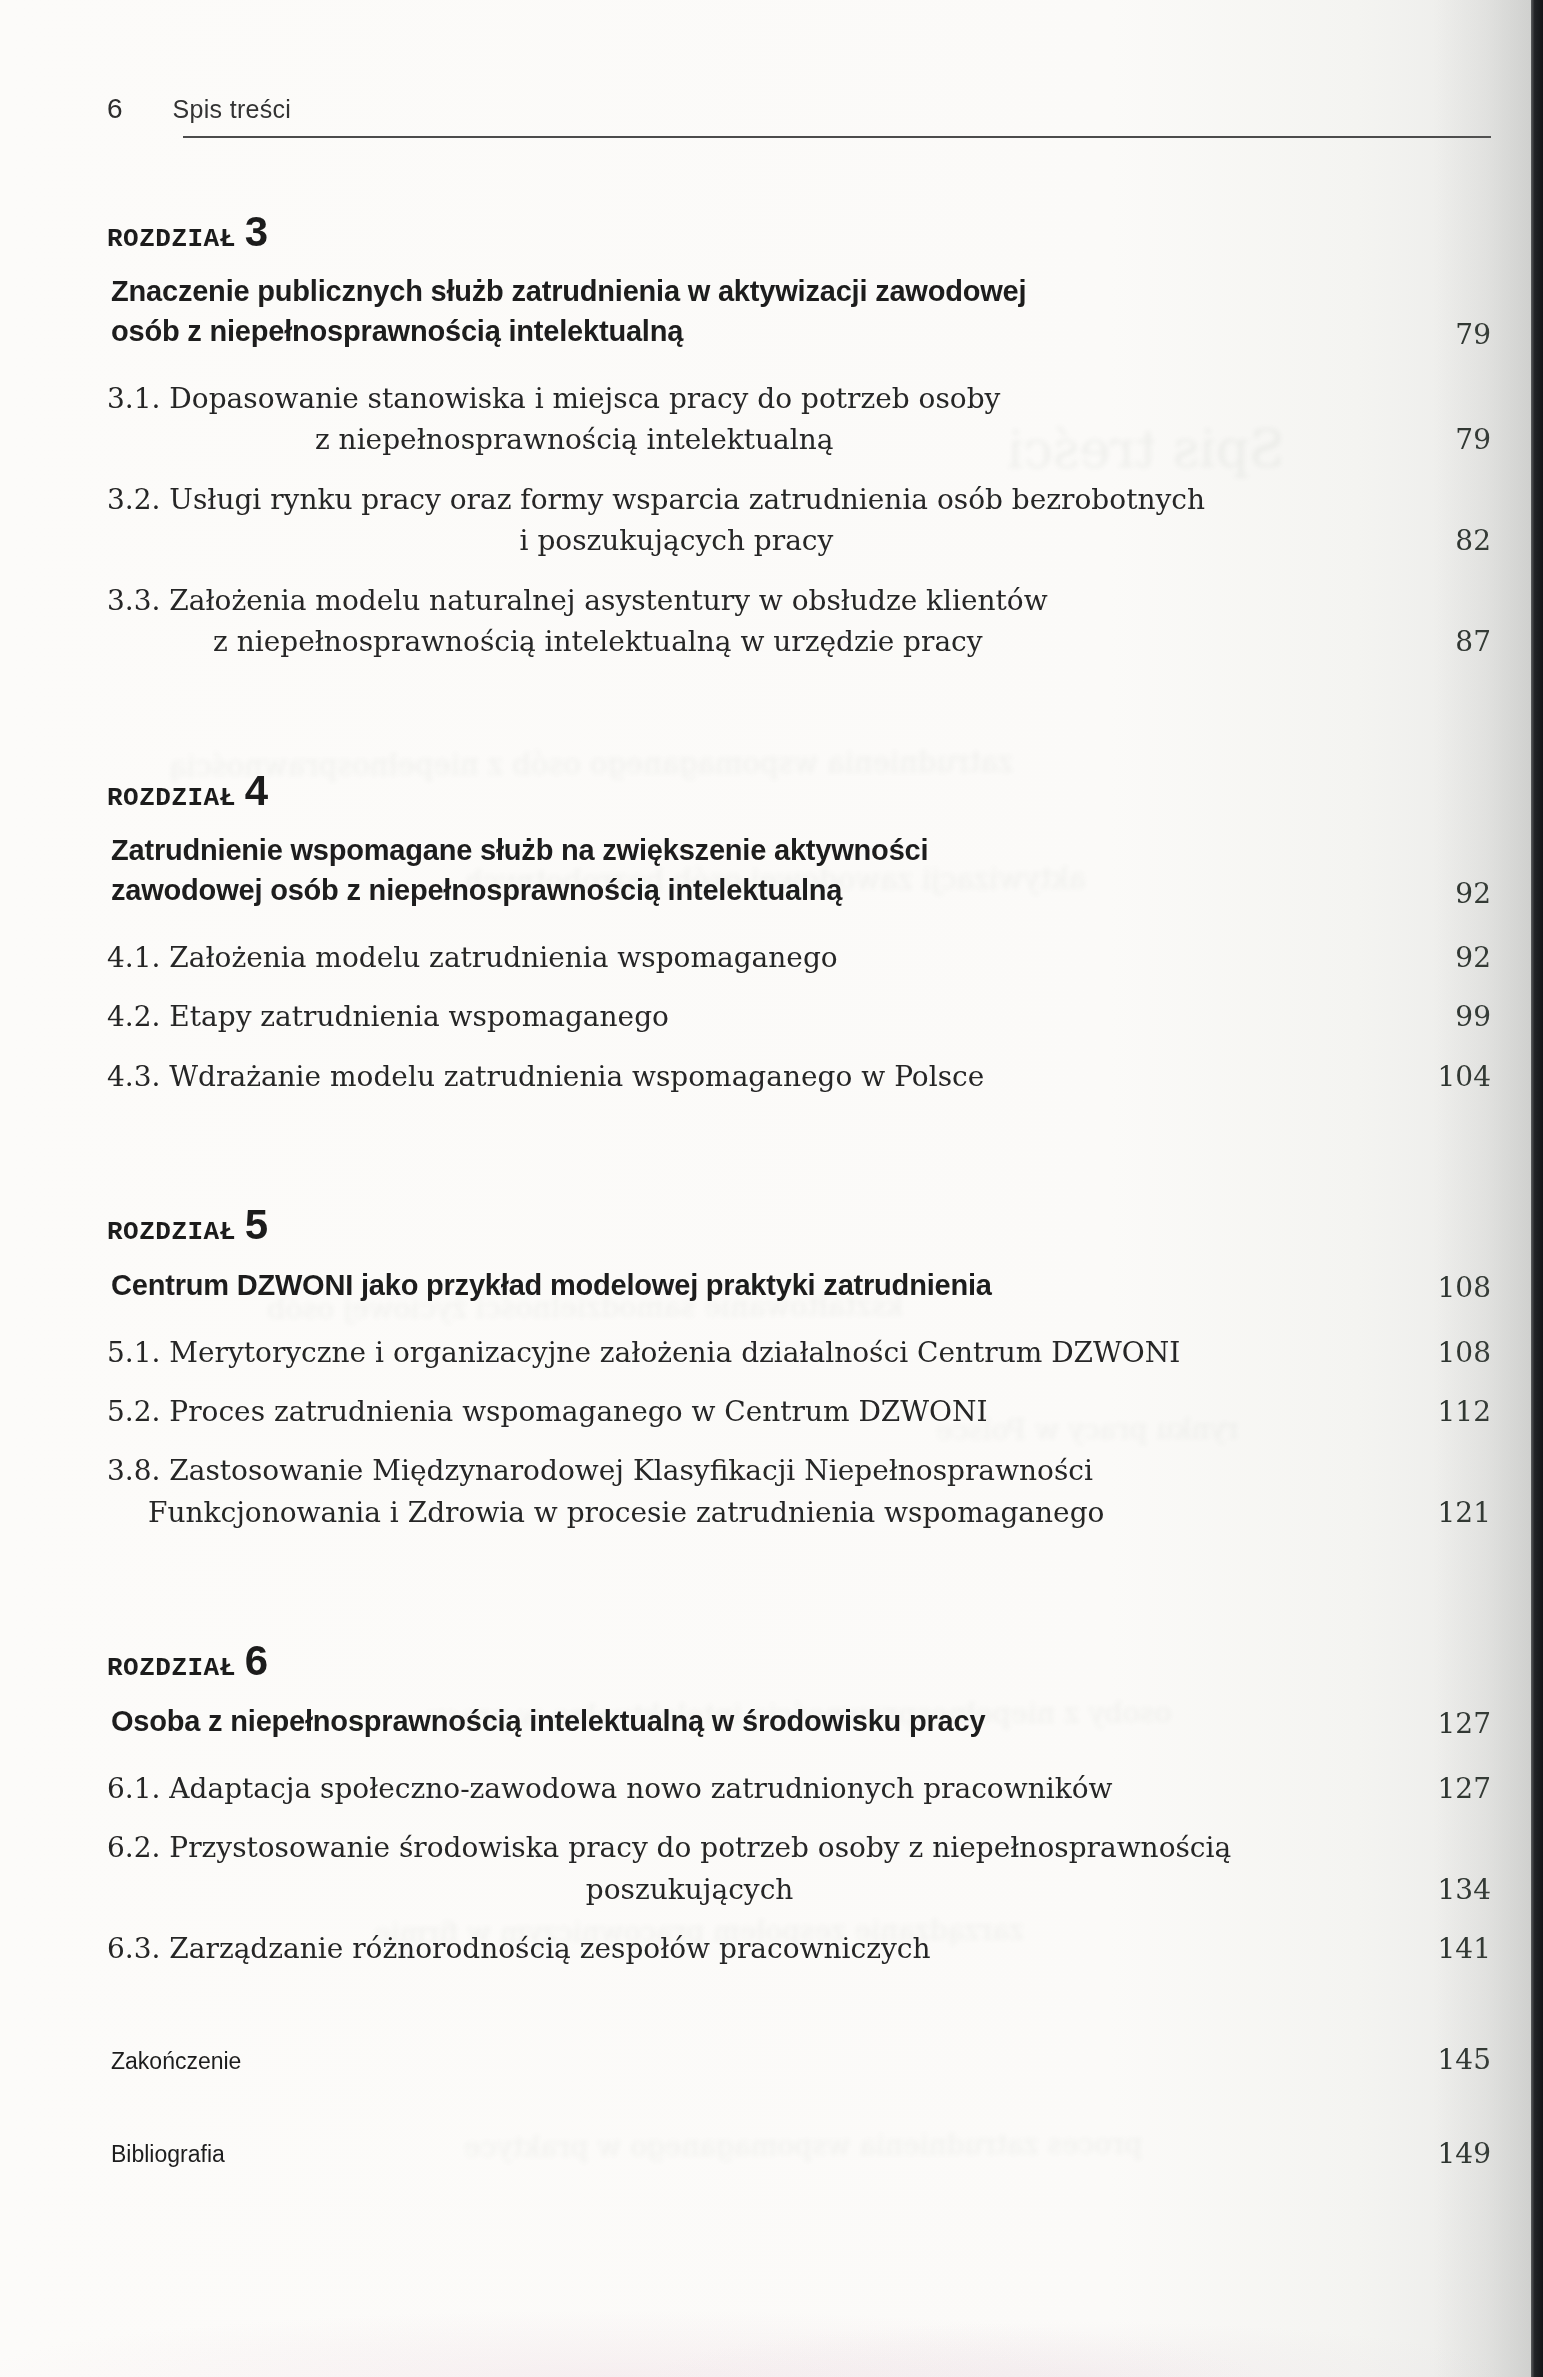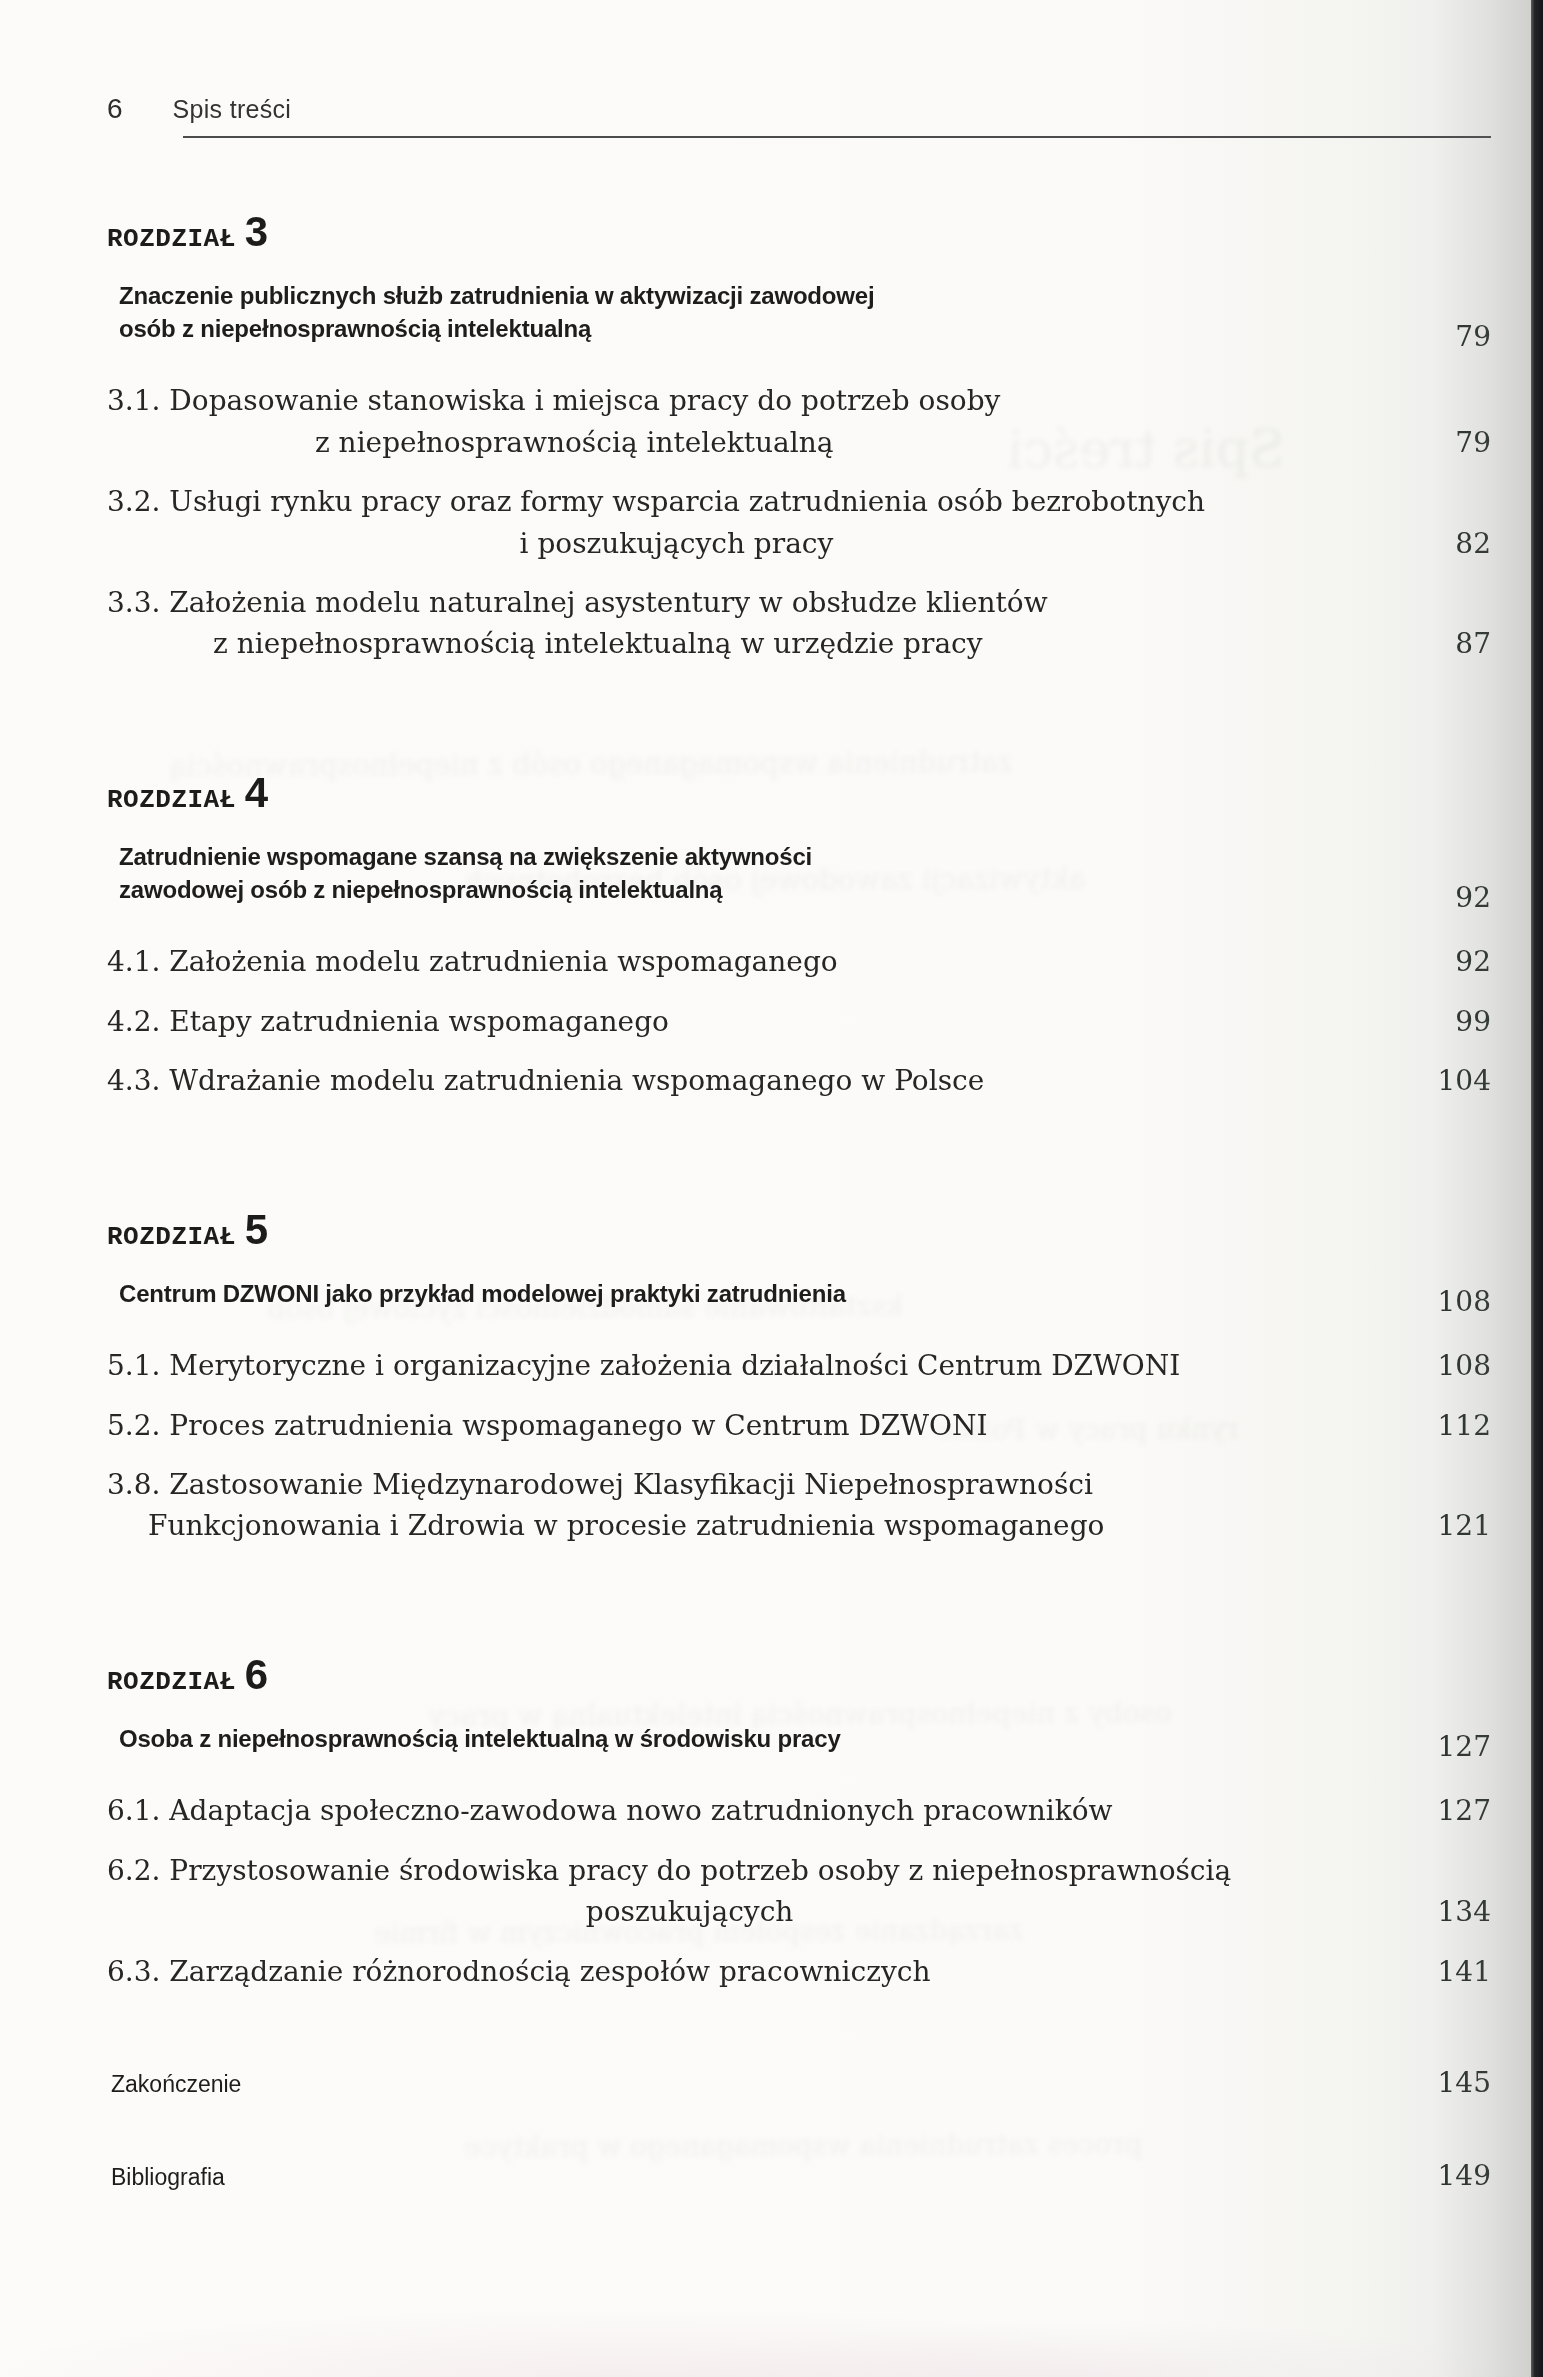--- a/index.html
+++ b/index.html
@@ -19,21 +19,21 @@
   .folio{font-size:28px;color:#2e2e2e;}
   .running-title{font-size:25px;color:#333;margin-left:50px;letter-spacing:0.3px;}
   .head-rule{height:0;border-bottom:2.7px solid #4c4c4c;margin-left:76px;margin-top:10.7px;}
   
   section.chapter{margin-top:107px;}
   section.chapter:first-of-type{margin-top:73px;}
   .ch-head{line-height:1;}
   .ch-label{font-size:26px;font-weight:bold;color:#1c1c1c;letter-spacing:0.5px;font-family:Liberation Mono, monospace;}
   .ch-num{font-size:42px;font-weight:bold;color:#1c1c1c;margin-left:9px;}
   .title-row{display:flex;justify-content:space-between;align-items:flex-end;margin-top:14.3px;}
-  .ch-title{margin:12px;font-size:24px;font-weight:bold;color:#1d1d1d;line-height:1.38;letter-spacing:-0.2px;max-width:1230px;}
+  .ch-title{margin:4px;font-size:29px;font-weight:bold;color:#1d1d1d;line-height:1.38;letter-spacing:-0.2px;max-width:1230px;}
   .entries{list-style:none;margin:23px 0 0 0;padding:0;}
   .entry{display:flex;justify-content:space-between;align-items:flex-end;margin-bottom:18px;}
   .entry-text{
     margin:0;font-family:"DejaVu Serif","Liberation Serif",serif;
     font-size:28px;color:#262626;line-height:1.48;max-width:1248px;
   }
   .line{display:block;}
   .line.cont{padding-left:41px;text-align:center;}
   .pg{
     font-family:"DejaVu Serif","Liberation Serif",serif;
@@ -116,21 +116,21 @@
   </li>
 </ul>
   </section>
 
   <section class="chapter">
     <div class="ch-head">
       <span class="ch-label">ROZDZIAŁ</span><span class="ch-num">4</span>
     </div>
     <div class="title-row">
       <h2 class="ch-title">
-              <span class="line">Zatrudnienie wspomagane szansą na zwiększenie aktywności</span>
+              <span class="line">Zatrudnienie wspomagane służb na zwiększenie aktywności</span>
               <span class="line">zawodowej osób z niepełnosprawnością intelektualną</span>
             </h2>
       <span class="pg">92</span>
     </div>
     <ul class="entries">
   <li class="entry">
     <p class="entry-text">
                 <span class="line"><span>4.1. </span>Założenia modelu zatrudnienia wspomaganego</span>
               </p>
     <span class="pg">92</span>

